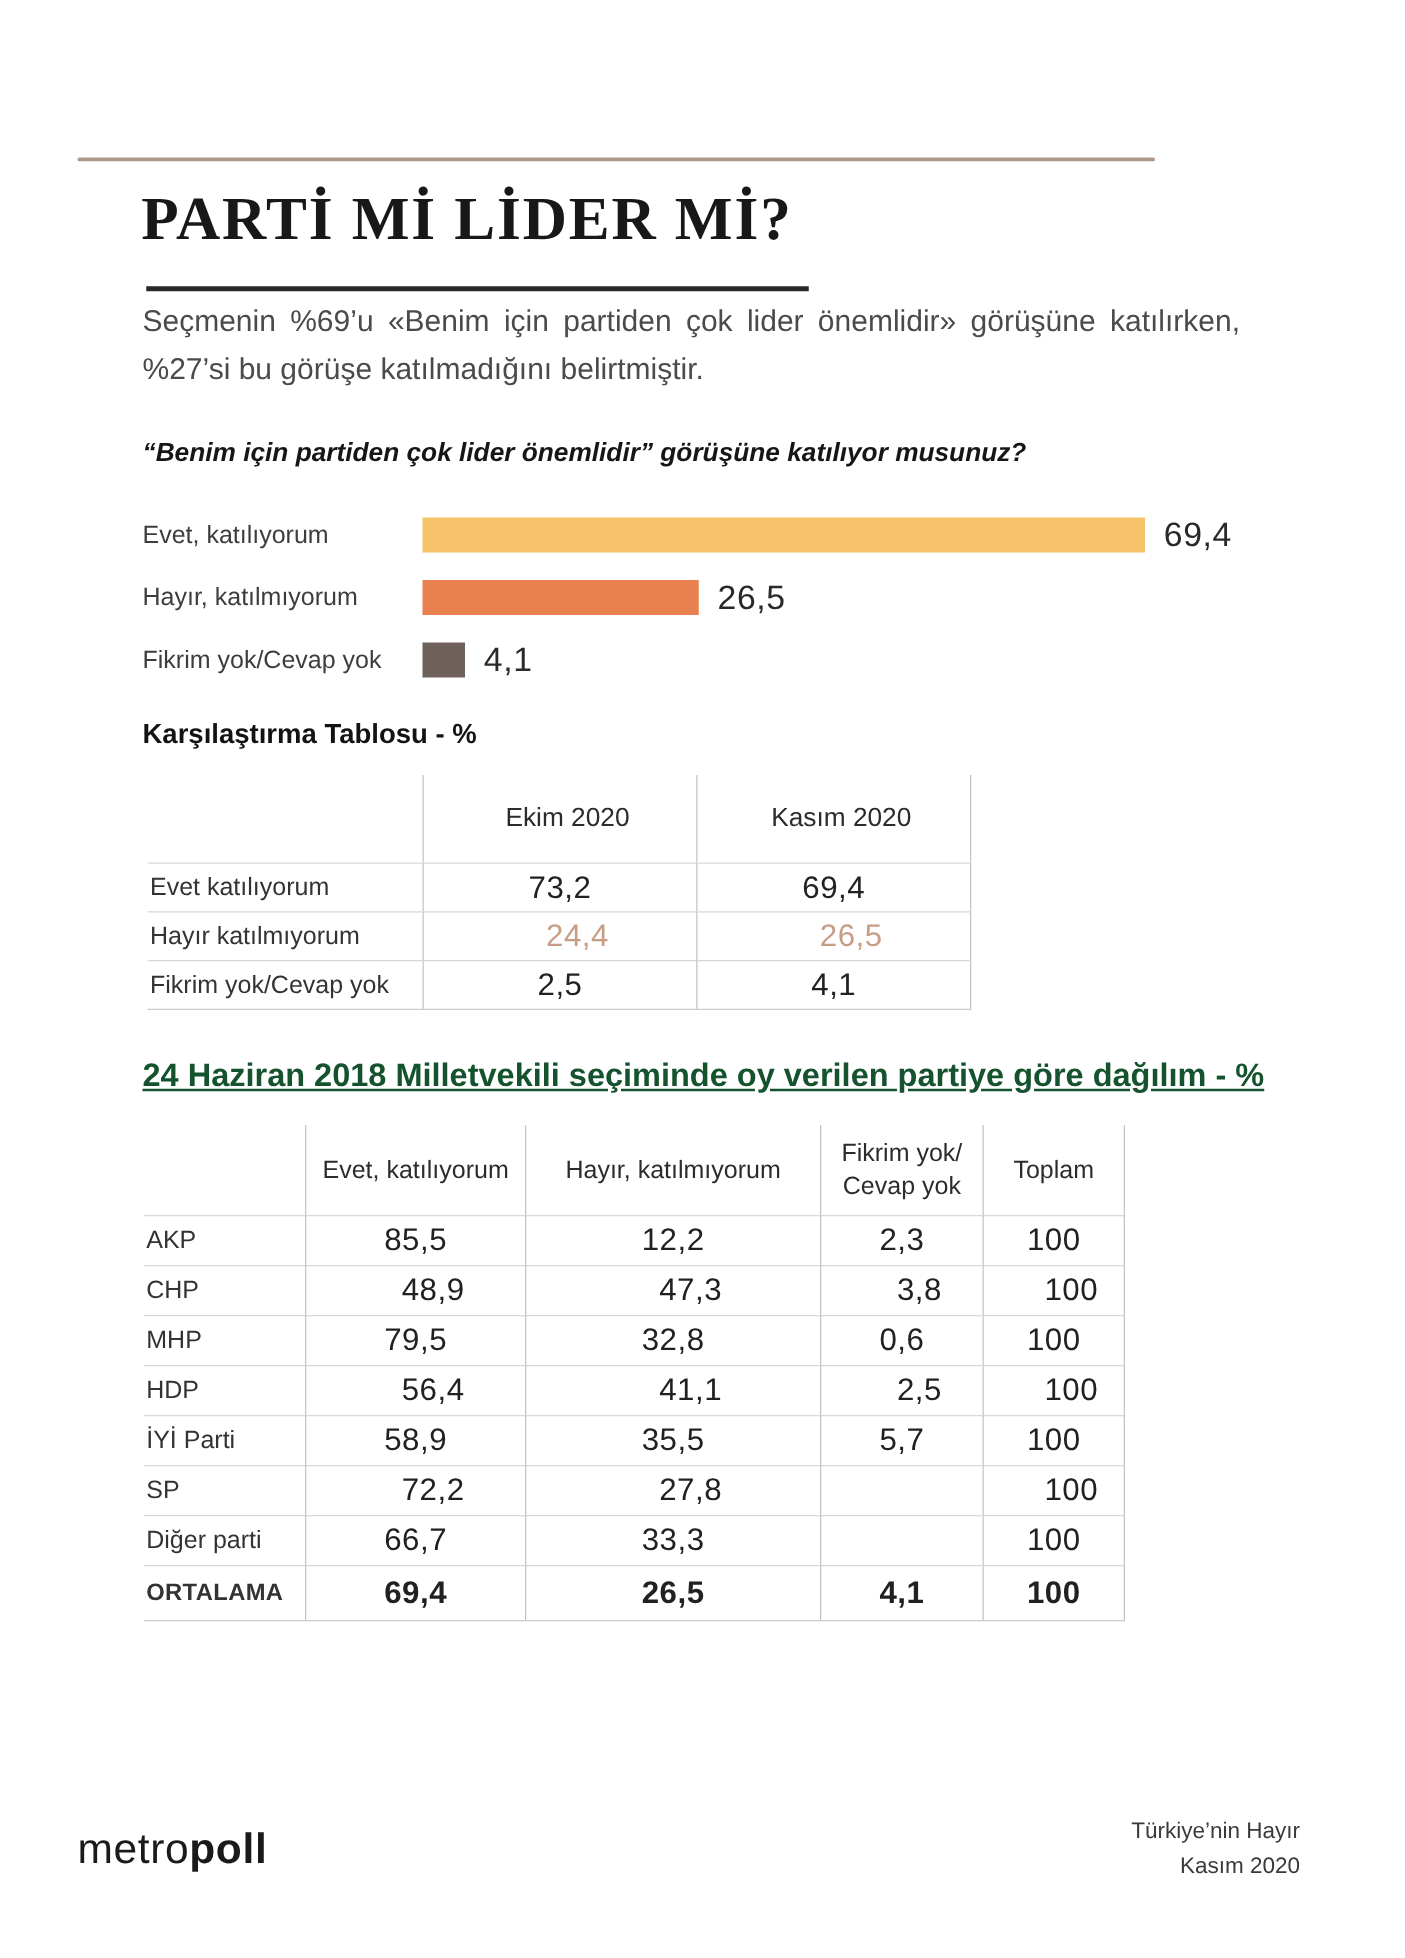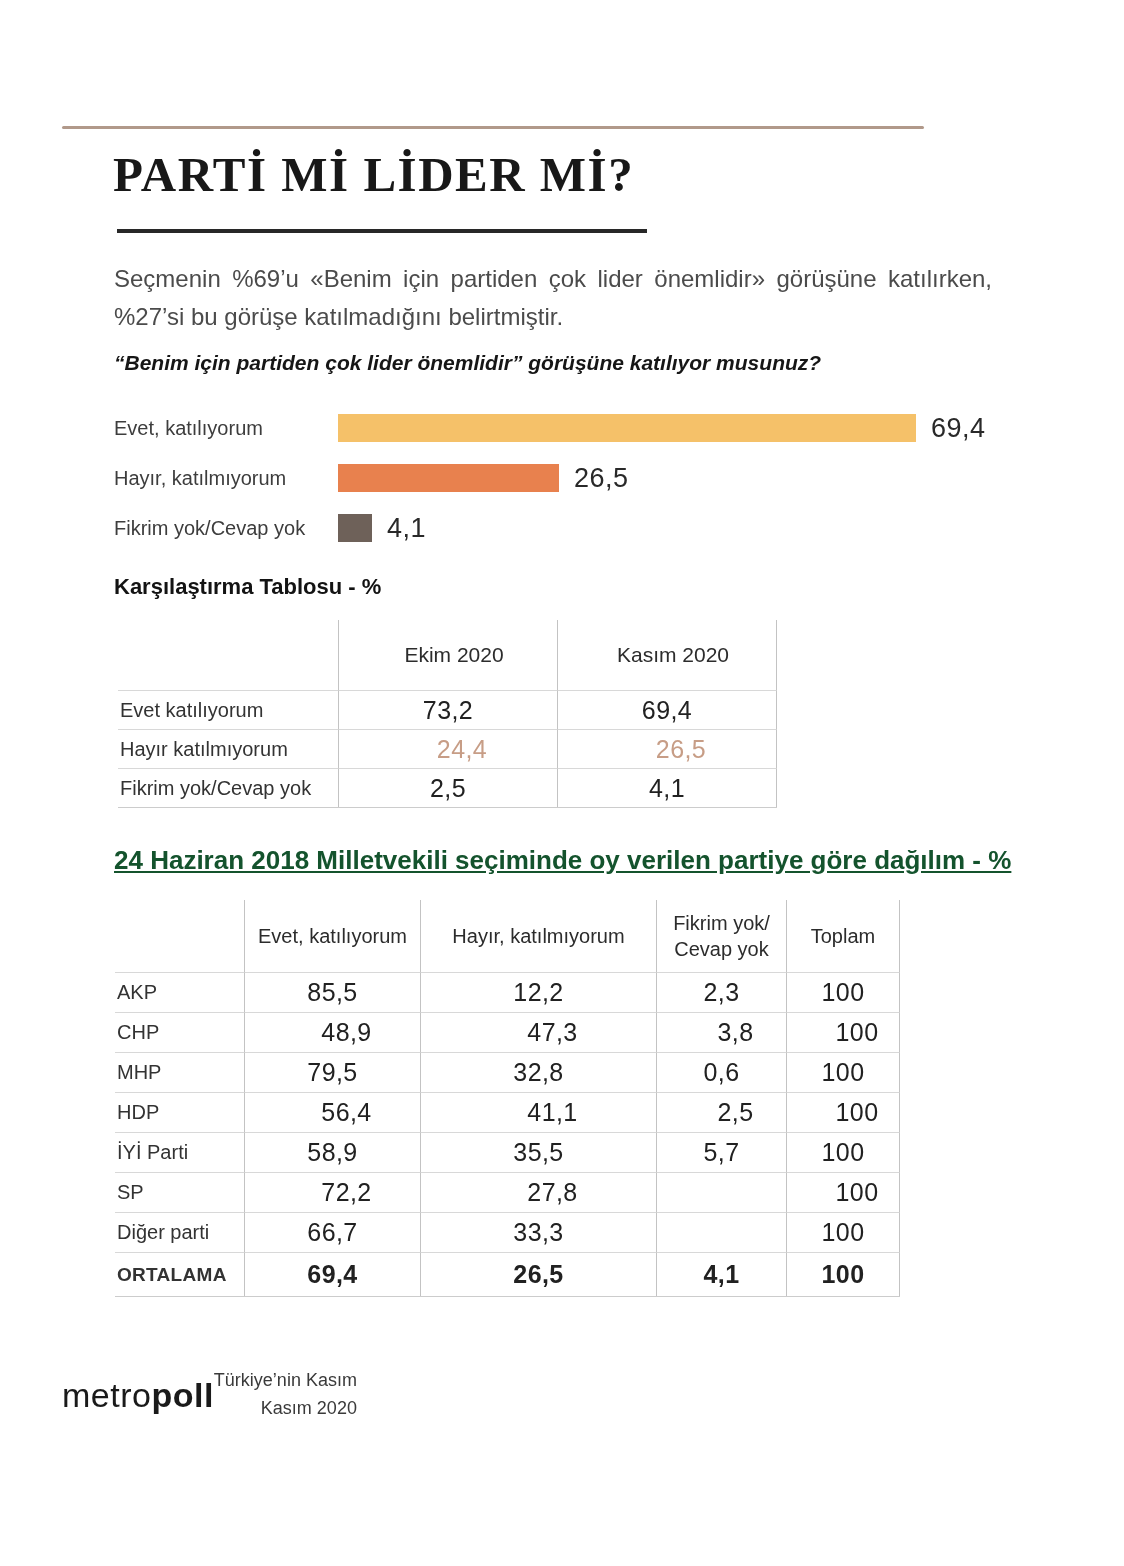--- a/index.html
+++ b/index.html
@@ -34,21 +34,21 @@
 
   .title-underline {
     position: absolute;
     left: 117px; top: 229px;
     width: 530px; height: 4px;
     background: #282828;
   }
 
   .intro {
     position: absolute;
-    left: 114px; top: 260px;
+    left: 114px; top: 239px;
     width: 878px;
     margin: 0;
     font-size: 24px;
     line-height: 38px;
     color: #4b4b4b;
     text-align: justify;
     text-align-last: left;
   }
 
   .question {
@@ -135,22 +135,22 @@
     font-size: 25px; color: #212121;
     border-top: 1px solid #d8d8d8;
     border-left: 1px solid #c3c3c3;
     letter-spacing: 0.4px;
   }
   .bold-row.pt-label { height: 44px; font-size: 19px; font-weight: 700; letter-spacing: 0.3px; }
   .bold-row.pt-val { height: 44px; font-weight: 700; }
 
   .footer {
     position: absolute;
-    left: 62px; right: 84px; top: 1366px;
-    display: flex; align-items: flex-start;
+    left: 62px; right: 84px; top: 1450px;
+    display: flex; justify-content: space-between; align-items: flex-start;
   }
   .logo { font-size: 34px; color: #1a1a1a; margin-top: 10px; letter-spacing: 0.5px; }
   .logo-light { font-weight: 400; }
   .logo-bold { font-weight: 700; }
   .footer-right { text-align: right; font-size: 18px; color: #3a3a3a; line-height: 28px; }
 </style>
 </head>
 <body>
 
 <div class="page">
@@ -244,18 +244,18 @@
       <div class="cell pt-label bold-row">ORTALAMA</div>
       <div class="cell pt-val bold-row">69,4</div>
       <div class="cell pt-val bold-row">26,5</div>
       <div class="cell pt-val bold-row">4,1</div>
       <div class="cell pt-val edge bold-row">100</div>
     </div>
 
   <div class="footer">
     <div class="logo"><span class="logo-light">metro</span><span class="logo-bold">poll</span></div>
     <div class="footer-right">
-      <div>Türkiye’nin Kasım</div>
+      <div>Türkiye’nin Hayır</div>
       <div>Kasım 2020</div>
     </div>
   </div>
 
 </div>
 
 </body></html>

